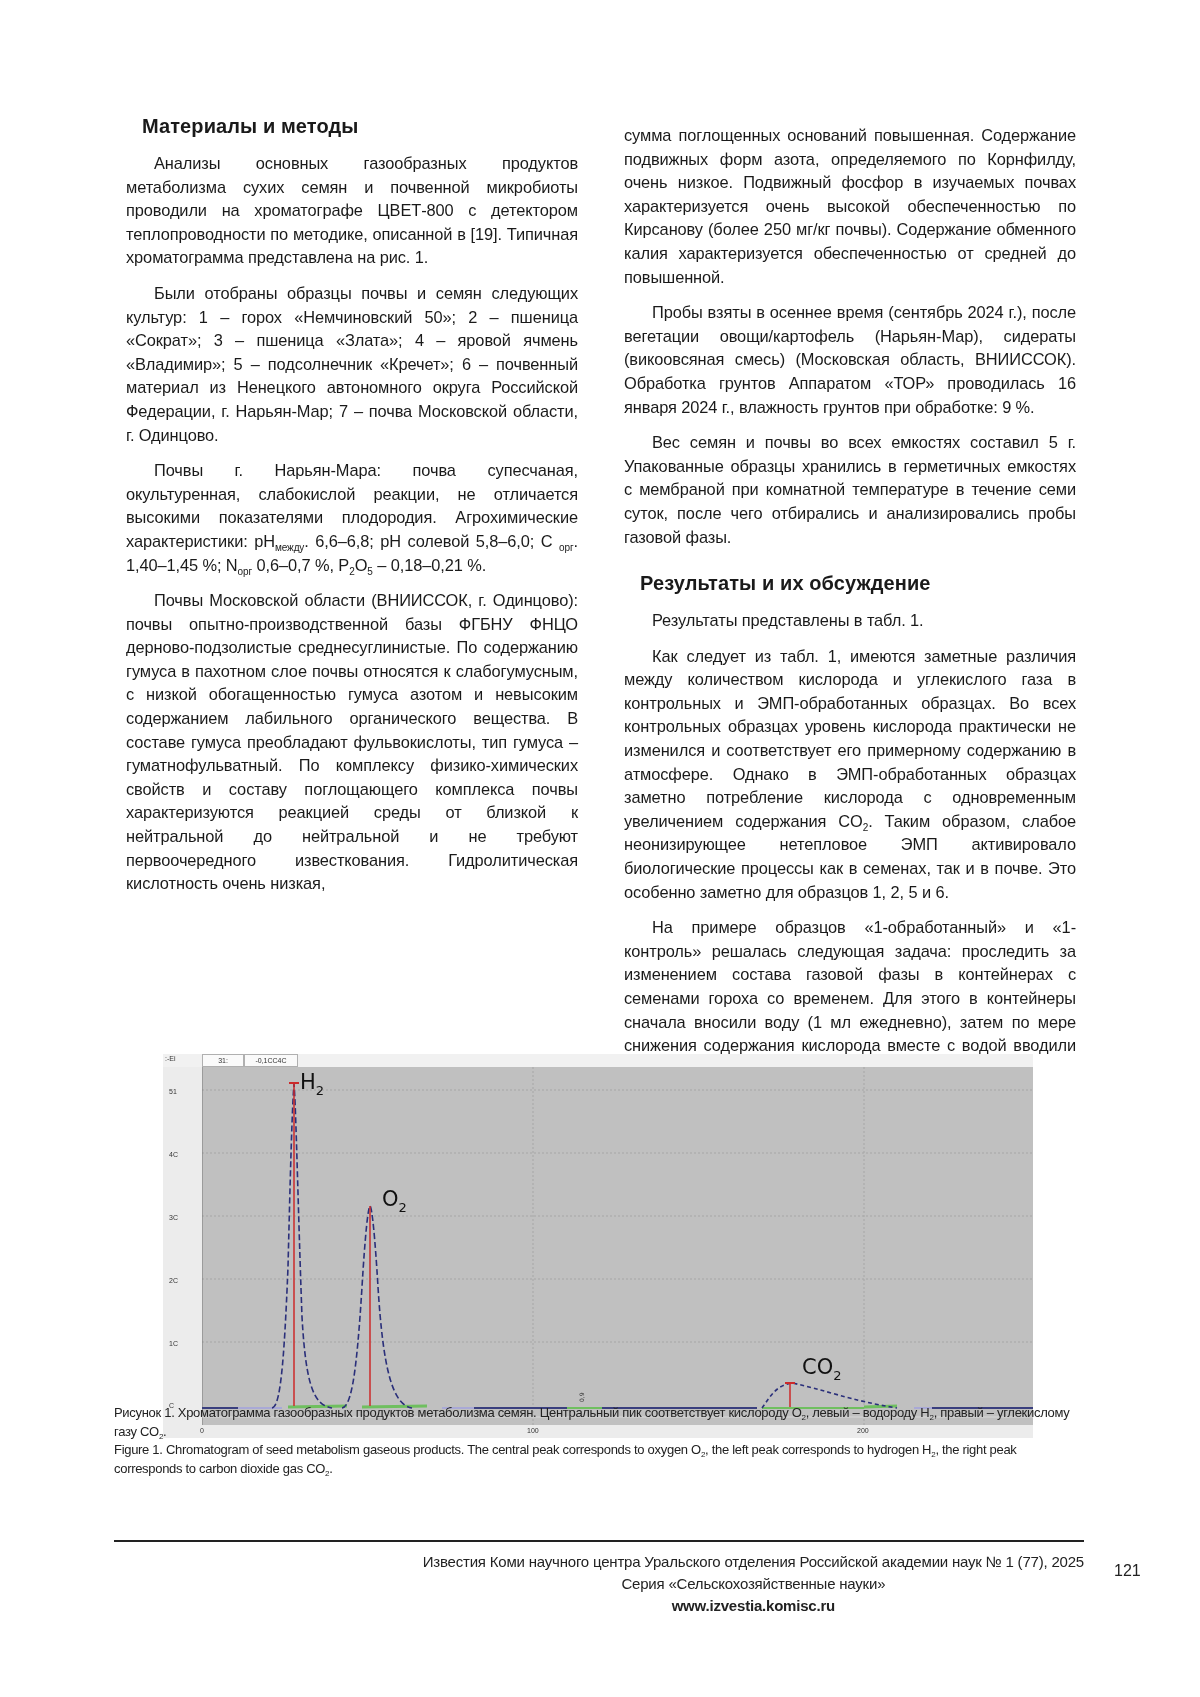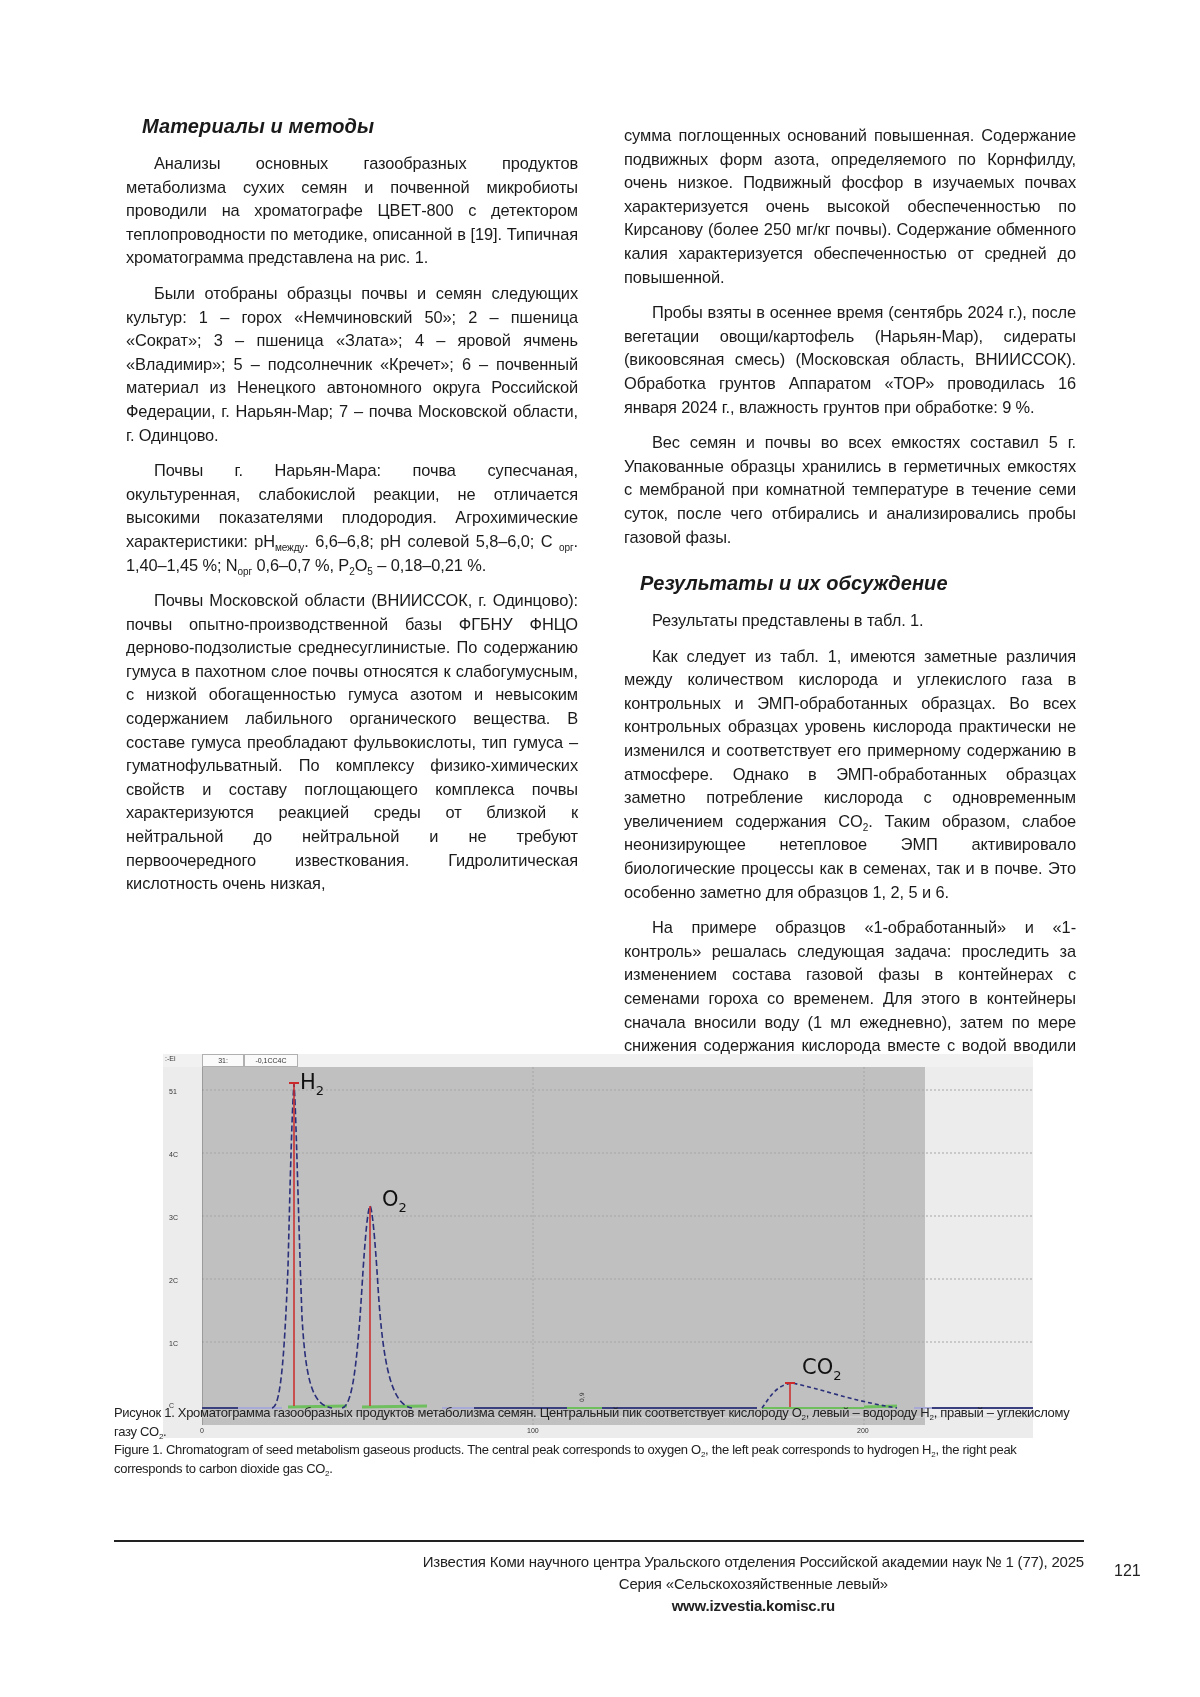--- a/index.html
+++ b/index.html
@@ -4,31 +4,31 @@
 <style>
   html, body { margin:0; padding:0; background:#ffffff; }
   body { width:1200px; height:1697px; position:relative; overflow:hidden;
          font-family:"Liberation Sans", "DejaVu Sans", sans-serif; color:#1a1a1a; }
   .col { position:absolute; top:112px; width:476px; font-size:16.4px; line-height:23.6px;
          text-align:justify; letter-spacing:-0.1px; }
   .col.left { left:114px; }
   .col.right { left:612px; top:112px; }
   .col p { margin:12px; text-indent:28px; hyphens:manual; }
   .col p.noindent { text-indent:0; }
-  .col h2 { margin:0 0 6px 28px; font-size:20px; font-weight:bold; line-height:28px; letter-spacing:0.1px;font-style:italic; }
+  .col h2 { margin:0 0 6px 28px; font-size:20px; font-weight:bold; line-height:28px; letter-spacing:0.1px; }
   .col.left h2 { margin-top:0; }
   .col.right h2.results { margin-top:20px; margin-bottom:8px; }
   sub { font-size:10px; line-height:0; vertical-align:-4px; }
 
   
   .figure { position:absolute; left:163px; top:1054px; width:870px; height:384px; background:#ececec; }
   .fig-topbar { position:absolute; left:0; top:0; width:870px; height:13px; background:#f1f1f1; }
   .fig-unit { position:absolute; left:2px; top:1px; font-size:7px; color:#333; }
   .fig-cell { position:absolute; top:0; height:11px; border:1px solid #b0b0b0; background:#fafafa; font-size:7px; line-height:11px; text-align:center; color:#333; }
-  .fig-plot { position:absolute; left:39px; top:13px; width:723px; height:358px; background:#c0c0c0; }
+  .fig-plot { position:absolute; left:39px; top:13px; width:831px; height:358px; background:#c0c0c0; }
   .fig-plot svg { position:absolute; left:0; top:0; }
   .y-tick { position:absolute; left:6px; font-size:7px; color:#333; }
   .x-tick { position:absolute; top:373px; font-size:7px; color:#333; }
   .peak-label { position:absolute; font-size:21px; color:#111; font-family:"DejaVu Sans", sans-serif; }
   .peak-label sub { font-size:13px; vertical-align:-6px; }
 
   .caption { position:absolute; left:114px; top:1404px; width:968px; font-size:13px; line-height:18.5px; color:#222;
              font-family:"Liberation Sans", sans-serif; letter-spacing:-0.3px; }
   .caption p { margin:0; }
   .caption sub { font-size:8px; vertical-align:-3px; }
@@ -133,16 +133,16 @@
 </div>
 
 <div class="caption">
   <p><span>Рисунок 1. Хроматограмма газообразных продуктов метаболизма семян. Центральный пик соответствует кислороду O</span><sub>2</sub><span>, левый – водороду H</span><sub>2</sub><span>, правый – углекислому газу CO</span><sub>2</sub><span>.</span></p>
   <p><span>Figure 1. Chromatogram of seed metabolism gaseous products. The central peak corresponds to oxygen O</span><sub>2</sub><span>, the left peak corresponds to hydrogen H</span><sub>2</sub><span>, the right peak corresponds to carbon dioxide gas CO</span><sub>2</sub><span>.</span></p>
 </div>
 
 <div class="rule"></div>
 <div class="footer">
   <div>Известия Коми научного центра Уральского отделения Российской академии наук № 1 (77), 2025</div>
-  <div>Серия «Сельскохозяйственные левый»</div>
+  <div>Серия «Сельскохозяйственные науки»</div>
   <div class="url">www.izvestia.komisc.ru</div>
 </div>
 <div class="page-no">121</div>
 
 </body></html>

